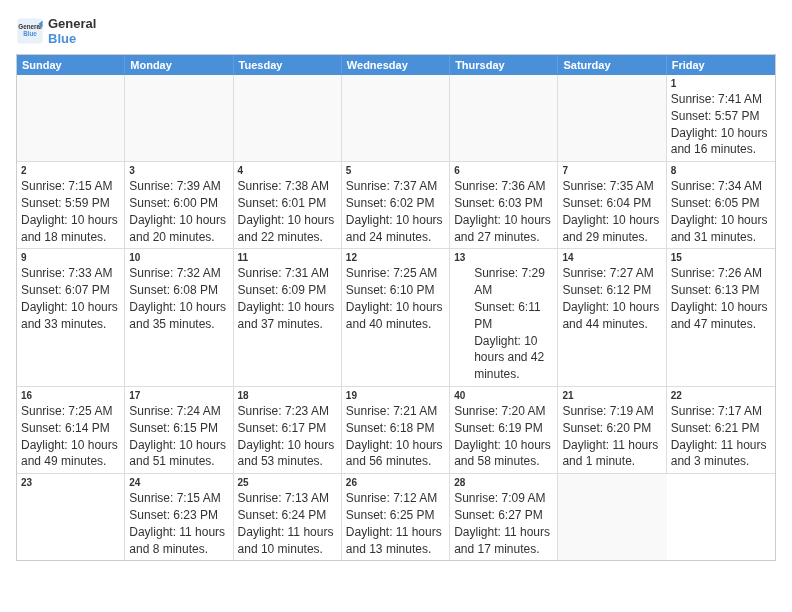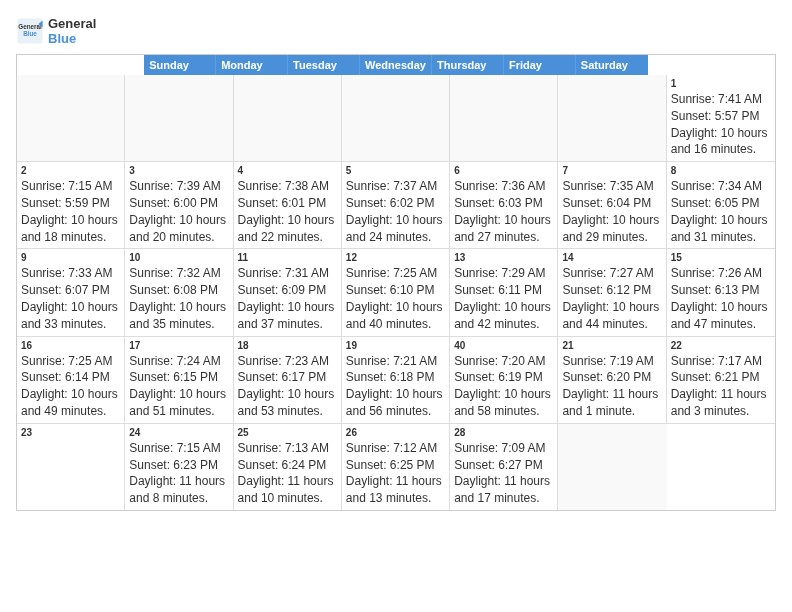--- a/index.html
+++ b/index.html
@@ -43,21 +43,20 @@
     }
     .calendar-subtitle {
       font-size: 14px;
       color: #555;
     }
     .calendar {
       flex: 1;
       display: flex;
       flex-direction: column;
       border: 1px solid #ccc;
-      align-items: center;
     }
     .cal-header-row {
       display: grid;
       grid-template-columns: repeat(7, 1fr);
       background: #4a90d9;
     }
     .cal-header-cell {
       color: #fff;
       font-size: 11px;
       font-weight: bold;
@@ -123,22 +122,22 @@
     </div>
   </div>
 
   <div class="calendar">
     <div class="cal-header-row">
     <div class="cal-header-cell">Sunday</div>
         <div class="cal-header-cell">Monday</div>
         <div class="cal-header-cell">Tuesday</div>
         <div class="cal-header-cell">Wednesday</div>
         <div class="cal-header-cell">Thursday</div>
+        <div class="cal-header-cell">Saturday</div>
         <div class="cal-header-cell">Friday</div>
-        <div class="cal-header-cell">Saturday</div>
       </div>
     <div class="cal-body">
     <div class="cal-week">
           <div class="cal-cell empty"></div>
           <div class="cal-cell empty"></div>
           <div class="cal-cell empty"></div>
           <div class="cal-cell empty"></div>
           <div class="cal-cell empty"></div>
           <div class="cal-cell empty"></div>
           <div class="cal-cell">
@@ -212,21 +211,21 @@
 Daylight: 10 hours and 37 minutes.</div>
           </div>
           <div class="cal-cell">
             <span class="day-num">12</span>
             <div class="day-info" style="white-space: pre-line;">Sunrise: 7:25 AM
 Sunset: 6:10 PM
 Daylight: 10 hours and 40 minutes.</div>
           </div>
           <div class="cal-cell">
             <span class="day-num">13</span>
-            <div class="day-info" style="white-space: pre-line;">Sunrise: 7:29 AM
+            <div class="day-info" style="white-space: pre-line; margin-left: 20px;">Sunrise: 7:29 AM
 Sunset: 6:11 PM
 Daylight: 10 hours and 42 minutes.</div>
           </div>
           <div class="cal-cell">
             <span class="day-num">14</span>
             <div class="day-info" style="white-space: pre-line;">Sunrise: 7:27 AM
 Sunset: 6:12 PM
 Daylight: 10 hours and 44 minutes.</div>
           </div>
           <div class="cal-cell">

